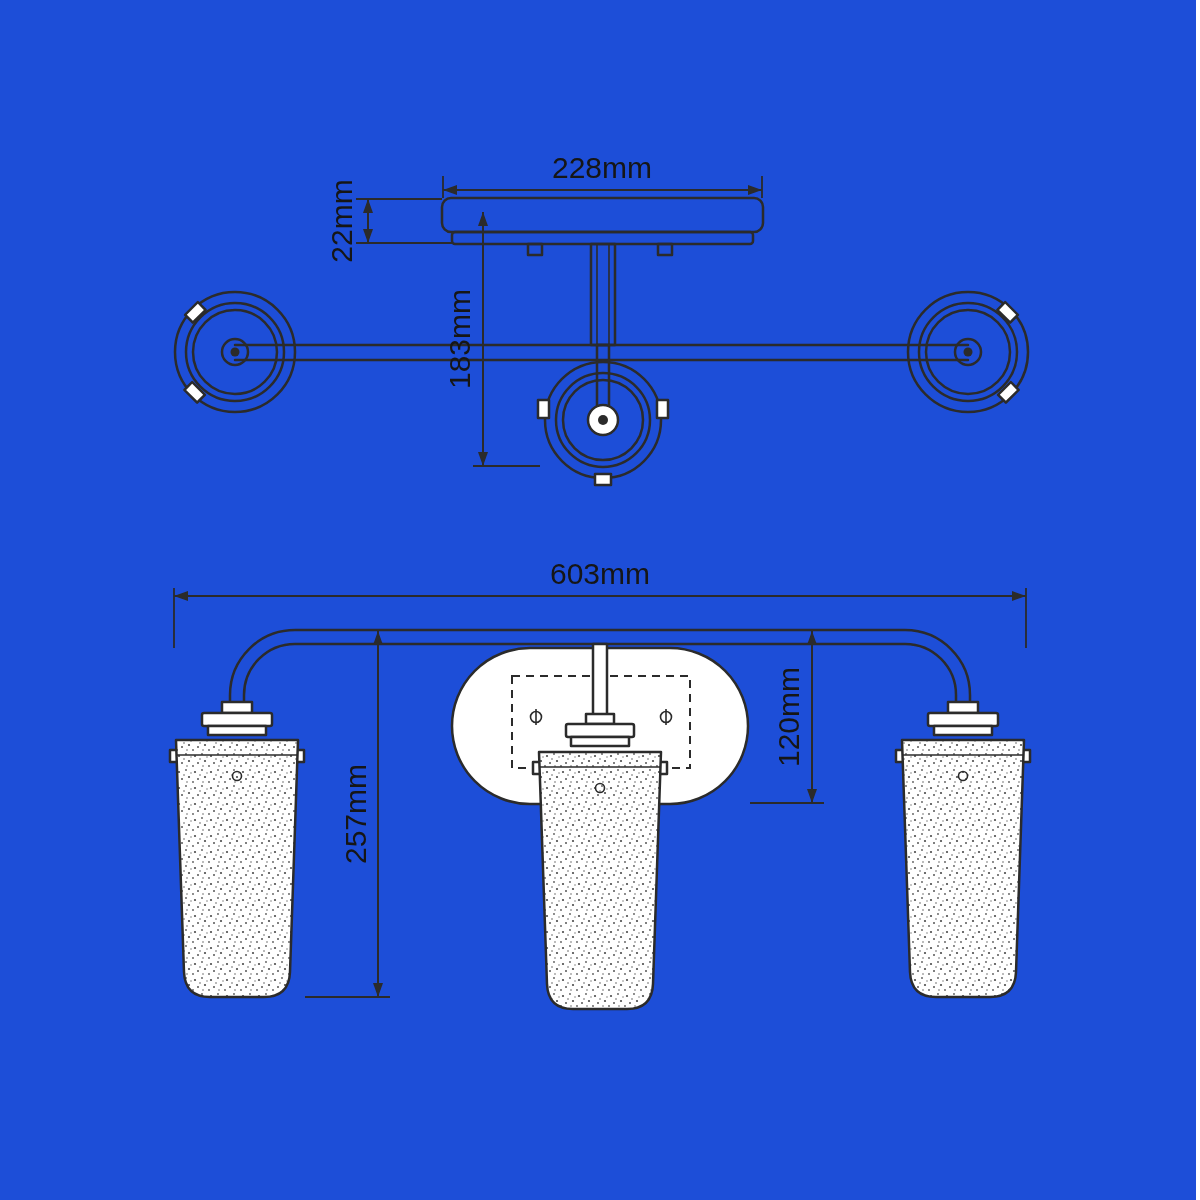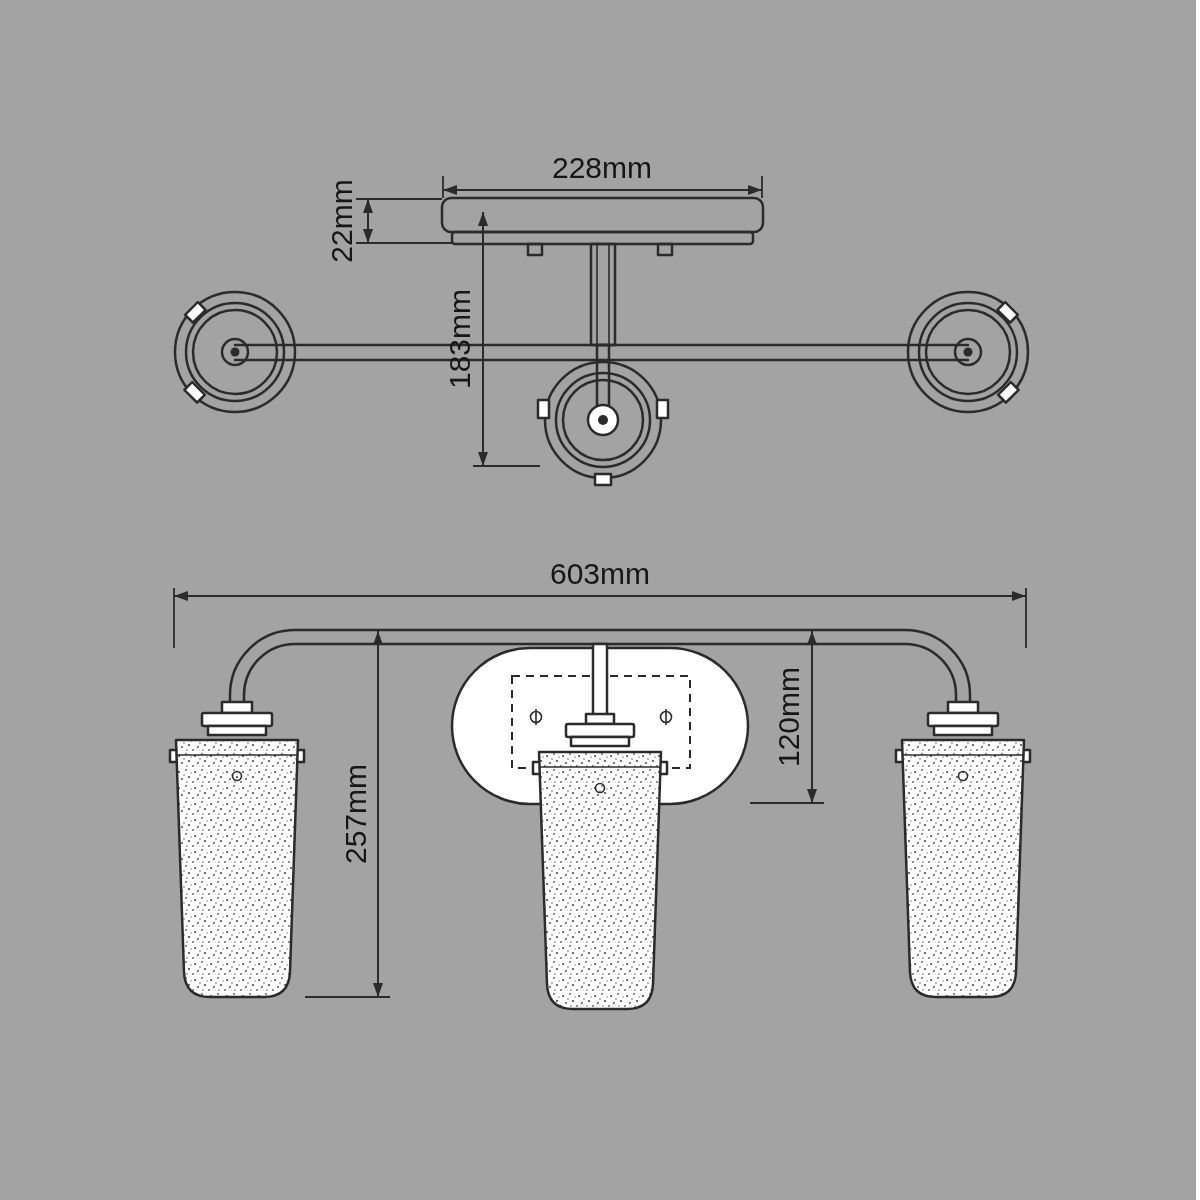--- a/index.html
+++ b/index.html
@@ -3,21 +3,21 @@
 <meta charset="utf-8">
 <style>
   html, body {
     margin: 0;
     padding: 0;
     background: #ffffff;
   }
   .canvas {
     width: 1196px;
     height: 1200px;
-    background: #a3a3a3;
+    background: #1d4ed8;
     position: relative;
     font-family: "Liberation Sans", sans-serif;
   }
   svg { display: block; }
   .outline {
     stroke: #2b2b2b;
     stroke-width: 2.5;
     fill: none;
     stroke-linecap: round;
     stroke-linejoin: round;

